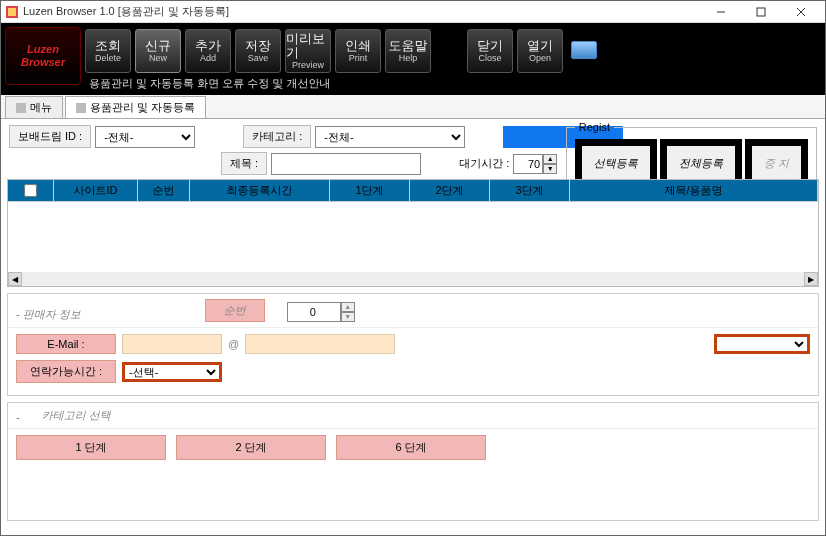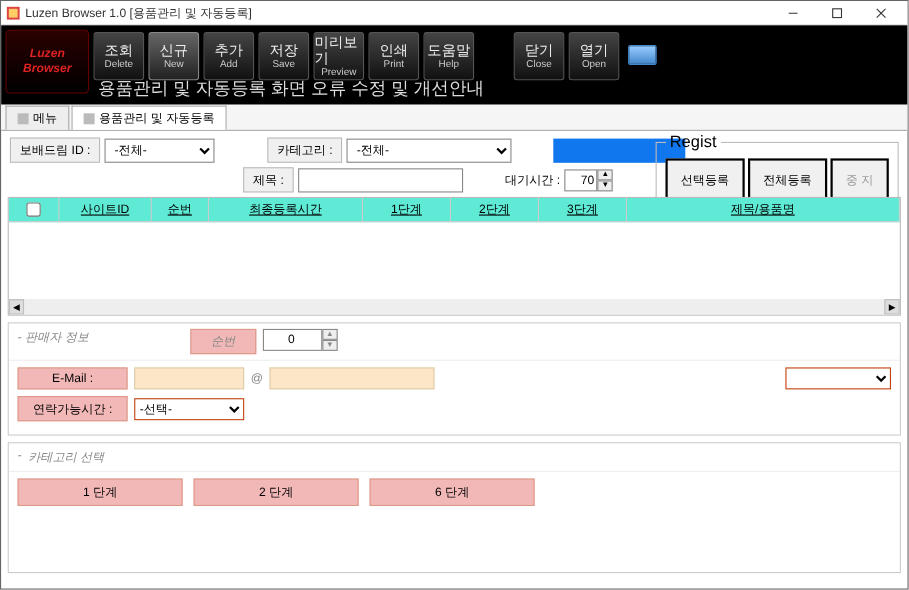--- a/index.html
+++ b/index.html
@@ -13,67 +13,67 @@
 .titlebar .winbtn { width: 40px; height: 20px; display: flex; align-items: center; justify-content: center; cursor: pointer; }
 
 
 .toolbar { background: #000; height: 72px; display: flex; align-items: stretch; padding: 4px 4px 0 4px; gap: 4px; position: relative; }
 .logo { width: 76px; height: 58px; background: linear-gradient(#2a0000,#000); border: 1px solid #600; border-radius: 4px; display: flex; flex-direction: column; align-items: center; justify-content: center; color: #d22; font-style: italic; font-weight: bold; font-size: 13px; line-height: 13px; }
 .tbuttons { display: flex; gap: 4px; align-items: flex-start; padding-top: 2px; }
 .tbtn { width: 46px; height: 44px; background: linear-gradient(#444,#111); border: 1px solid #555; border-radius: 3px; display: flex; flex-direction: column; align-items: center; justify-content: center; color: #eee; cursor: pointer; }
 .tbtn .ko { font-size: 13px; line-height: 14px; }
 .tbtn .en { font-size: 9px; color: #ccc; }
 .tbtn.highlight { background: linear-gradient(#666,#222); border-color: #888; }
-.toolbar .subline { position: absolute; left: 88px; bottom: 4px; color: #ddd; font-size: 16px; }
+.toolbar .subline { position: absolute; left: 88px; bottom: 4px; color: #ddd; font-size: 11px; }
 .toolbar .mini-icon { width: 26px; height: 18px; background: linear-gradient(#9cf,#48c); border: 1px solid #48c; border-radius: 2px; margin-top: 14px; margin-left: 4px; }
 
 
 .tabs { height: 24px; display: flex; align-items: flex-end; padding: 0 4px; border-bottom: 1px solid #aaa; background: #f5f5f5; }
 .tab { border: 1px solid #aaa; border-bottom: none; padding: 3px 10px; background: #eee; margin-right: 2px; display: flex; align-items: center; gap: 4px; cursor: pointer; }
 .tab.active { background: #fff; }
 .tab .tab-icon { width: 10px; height: 10px; background: #bbb; display: inline-block; }
 
 
 .filter-area { padding: 6px 8px 0 8px; position: relative; }
 .filter-row { display: flex; align-items: center; gap: 4px; margin-bottom: 4px; }
 .lbl-btn { background: #f0f0f0; border: 1px solid #bbb; padding: 3px 8px; min-width: 72px; text-align: center; }
 .select { border: 1px solid #888; height: 22px; padding: 0 4px; background: #fff; }
 .w100 { width: 100px; }
 .w150 { width: 150px; }
 .blue-bar { width: 120px; height: 22px; background: #17e; }
 .regist-box { position: absolute; right: 8px; top: 2px; border: 1px solid #bbb; padding: 6px 8px 8px 8px; }
-.regist-box legend { font-size: 15px; padding: 0 4px; }
-.regist-box .rbtn { display: inline-block; border: 2px solid #000000; background: #f0f0f0; padding: 10px 12px; cursor: pointer; }
+.regist-box legend { font-size: 11px; padding: 0 4px; }
+.regist-box .rbtn { display: inline-block; border: 7px solid #000000; background: #f0f0f0; padding: 10px 12px; cursor: pointer; font-style: italic; }
 .regist-box .rbtn.disabled { color: #999; }
 
 .spinner { display: inline-flex; align-items: center; }
 .spinner input { width: 30px; height: 20px; border: 1px solid #888; text-align: right; padding-right: 2px; }
 .spinner .spins { display: flex; flex-direction: column; }
 .spinner .spins span { width: 14px; height: 10px; border: 1px solid #888; font-size: 7px; text-align: center; line-height: 8px; cursor: pointer; background: #eee; }
 
 
 .table-wrap { margin: 4px 6px 0 6px; border: 1px solid #bbb; height: 108px; position: relative; overflow: hidden; }
-.thead { display: flex; background: #5eead4; border-bottom: 1px solid #ccc; height: 22px; text-decoration: underline; }
+.thead { display: flex; background: #0369a1; border-bottom: 1px solid #ccc; height: 22px; }
 .th { border-right: 1px solid #ccc; display: flex; align-items: center; justify-content: center; }
 .th.check { width: 46px; }
 .th input[type=checkbox] { }
 .th.c1 { width: 84px; } .th.c2 { width: 52px; } .th.c3 { width: 140px; }
 .th.c4 { width: 80px; } .th.c5 { width: 80px; } .th.c6 { width: 80px; }
 .th.c7 { flex: 1; }
 .hscroll { position: absolute; bottom: 0; left: 0; right: 0; height: 14px; background: #eee; display: flex; align-items: center; }
 .hscroll .arrow { width: 14px; height: 14px; background: #ddd; border: 1px solid #bbb; display: flex; align-items: center; justify-content: center; font-size: 8px; }
 .hscroll .track { flex: 1; height: 14px; background: #eee; }
 
 
 .section { margin: 6px 6px 0 6px; border: 1px solid #ccc; }
-.section-title { padding: 5px 8px; color: #888; font-style: italic; border-bottom: 1px solid #eee; display: flex; align-items: flex-start; gap: 6px; }
+.section-title { padding: 5px 8px; color: #888; font-style: italic; border-bottom: 1px solid #eee; display: flex; align-items: flex-end; gap: 22px; }
 .section-body { padding: 6px 8px; }
 .pink-lbl { background: #f2b8b8; border: 1px solid #d98; padding: 3px 0; width: 100px; text-align: center; display: inline-block; }
 .peach-input { background: #fde6c8; border: 1px solid #dca; height: 20px; }
-.plain-input { background: #fff; border: 1px solid #c2410c; height: 20px; }
+.plain-input { background: #fff; border: 3px solid #c2410c; height: 20px; }
 .row { display: flex; align-items: center; gap: 6px; margin-bottom: 6px; }
 .at { color: #888; }
 
 .cat-tabs { display: flex; gap: 10px; padding: 6px 8px; }
 .cat-tab { flex: 0 0 150px; background: #f2b8b8; border: 1px solid #d98; text-align: center; padding: 4px 0; cursor: pointer; }
 
 .lower-wrap { position: relative; }
 </style>
 </head>
 <body>

